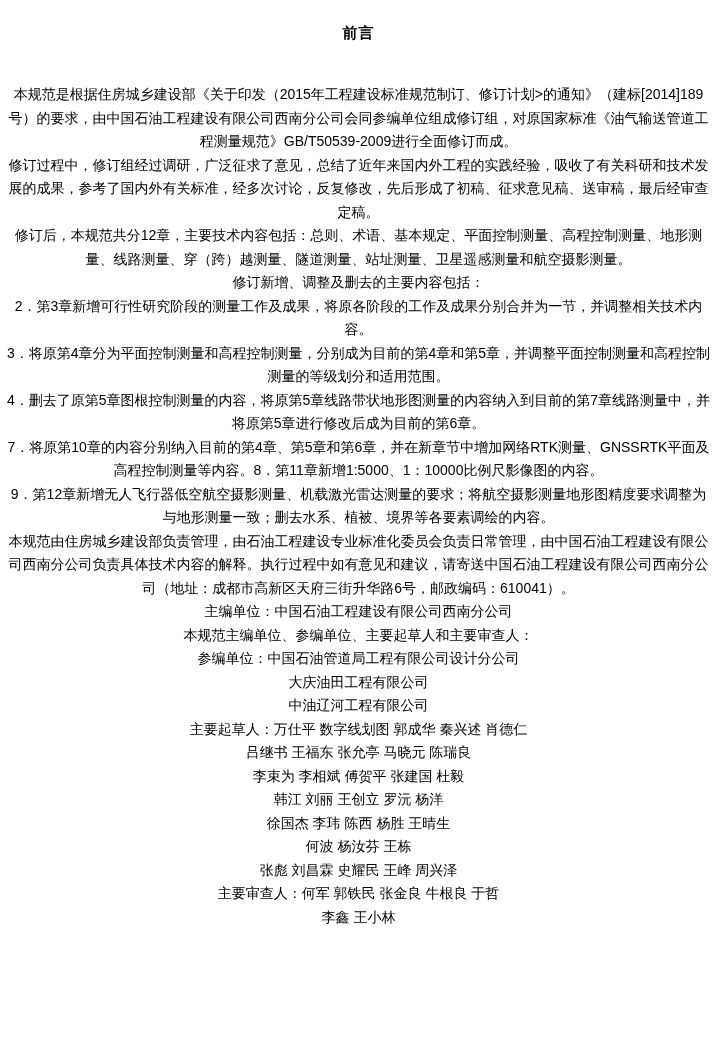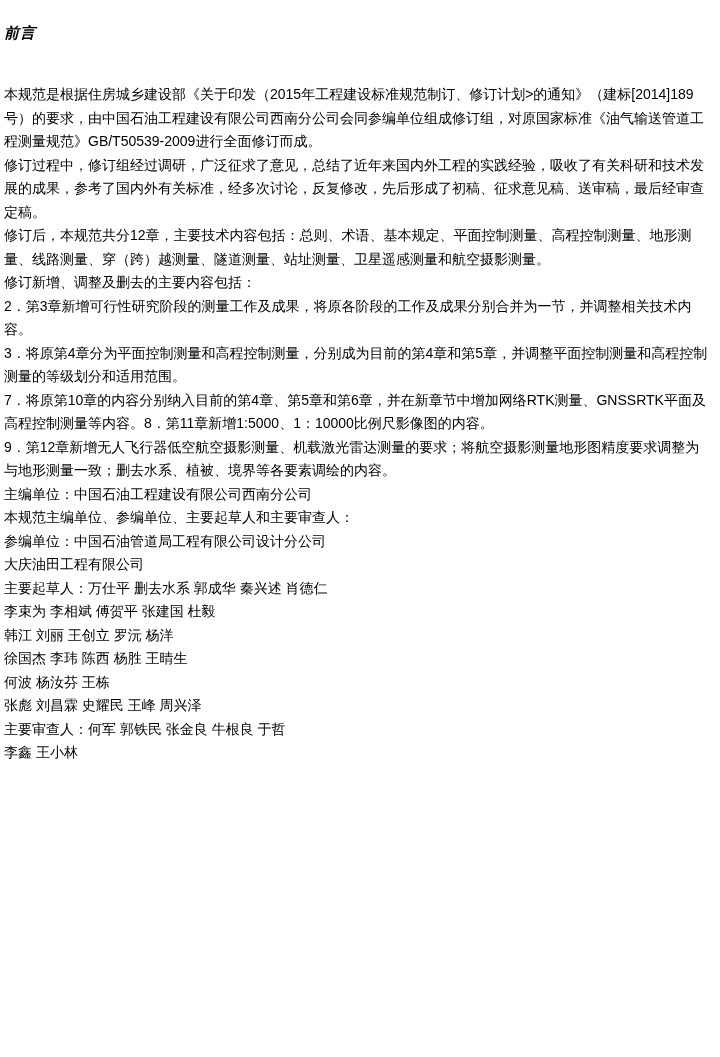--- a/index.html
+++ b/index.html
@@ -14,53 +14,56 @@
     color: #000000;
     font-family: "Liberation Sans", sans-serif;
   }
   .doc {
     box-sizing: border-box;
     width: 720px;
     padding: 24px 7px 0 4px;
   }
   .doc-title {
     margin: 0 0 40px 0;
-    text-align: left;
+    text-align: center;
     font-size: 15px;
     font-weight: 700;
     letter-spacing: 1px;
-    font-style: italic;
   }
   .doc-body p {
     margin: 0;
     font-size: 14px;
     line-height: 23.5px;
-    text-align: left;
+    text-align: center;
     word-break: break-all;
   }
 </style>
 </head>
 <body>
 
 <div class="doc">
   <h1 class="doc-title">前言</h1>
   <div class="doc-body">
       <p>本规范是根据住房城乡建设部《关于印发（2015年工程建设标准规范制订、修订计划&gt;的通知》（建标[2014]189号）的要求，由中国石油工程建设有限公司西南分公司会同参编单位组成修订组，对原国家标准《油气输送管道工程测量规范》GB/T50539-2009进行全面修订而成。</p>
       <p>修订过程中，修订组经过调研，广泛征求了意见，总结了近年来国内外工程的实践经验，吸收了有关科研和技术发展的成果，参考了国内外有关标准，经多次讨论，反复修改，先后形成了初稿、征求意见稿、送审稿，最后经审查定稿。</p>
       <p>修订后，本规范共分12章，主要技术内容包括：总则、术语、基本规定、平面控制测量、高程控制测量、地形测量、线路测量、穿（跨）越测量、隧道测量、站址测量、卫星遥感测量和航空摄影测量。</p>
       <p>修订新增、调整及删去的主要内容包括：</p>
       <p>2．第3章新增可行性研究阶段的测量工作及成果，将原各阶段的工作及成果分别合并为一节，并调整相关技术内容。</p>
       <p>3．将原第4章分为平面控制测量和高程控制测量，分别成为目前的第4章和第5章，并调整平面控制测量和高程控制测量的等级划分和适用范围。</p>
+      <p>4．删去了原第5章图根控制测量的内容，将原第5章线路带状地形图测量的内容纳入到目前的第7章线路测量中，并将原第5章进行修改后成为目前的第6章。</p>
       <p>7．将原第10章的内容分别纳入目前的第4章、第5章和第6章，并在新章节中增加网络RTK测量、GNSSRTK平面及高程控制测量等内容。8．第11章新增1:5000、1：10000比例尺影像图的内容。</p>
       <p>9．第12章新增无人飞行器低空航空摄影测量、机载激光雷达测量的要求；将航空摄影测量地形图精度要求调整为与地形测量一致；删去水系、植被、境界等各要素调绘的内容。</p>
+      <p>本规范由住房城乡建设部负责管理，由石油工程建设专业标准化委员会负责日常管理，由中国石油工程建设有限公司西南分公司负责具体技术内容的解释。执行过程中如有意见和建议，请寄送中国石油工程建设有限公司西南分公司（地址：成都市高新区天府三街升华路6号，邮政编码：610041）。</p>
       <p>主编单位：中国石油工程建设有限公司西南分公司</p>
       <p>本规范主编单位、参编单位、主要起草人和主要审查人：</p>
       <p>参编单位：中国石油管道局工程有限公司设计分公司</p>
       <p>大庆油田工程有限公司</p>
-      <p>主要起草人：万仕平 删去水系 郭成华 秦兴述 肖德仁</p>
+      <p>中油辽河工程有限公司</p>
+      <p>主要起草人：万仕平 数字线划图 郭成华 秦兴述 肖德仁</p>
+      <p>吕继书 王福东 张允亭 马晓元 陈瑞良</p>
       <p>李束为 李相斌 傅贺平 张建国 杜毅</p>
       <p>韩江 刘丽 王创立 罗沅 杨洋</p>
       <p>徐国杰 李玮 陈西 杨胜 王晴生</p>
       <p>何波 杨汝芬 王栋</p>
       <p>张彪 刘昌霖 史耀民 王峰 周兴泽</p>
       <p>主要审查人：何军 郭铁民 张金良 牛根良 于哲</p>
       <p>李鑫 王小林</p>
     </div>
 </div>
 

